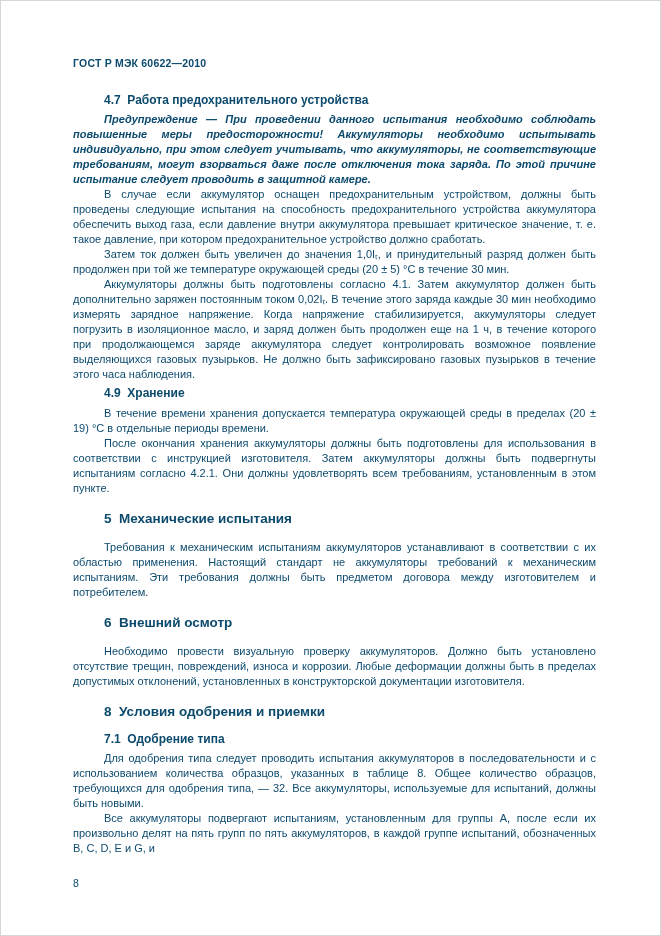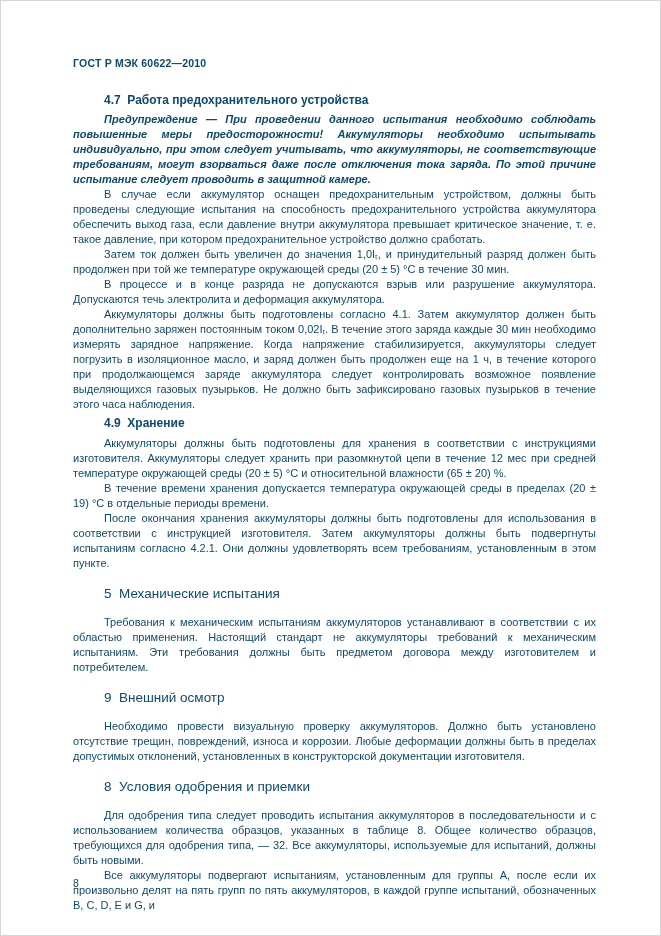--- a/index.html
+++ b/index.html
@@ -49,21 +49,21 @@
     font-size: 12px;
     line-height: 13.4px;
     font-weight: bold;
     text-indent: 31px;
     white-space: pre-wrap;
   }
   .h1 {
     margin: 15px 0 13px 0;
     font-size: 13.5px;
     line-height: 16px;
-    font-weight: normal;
+    font-weight: bold;
     text-indent: 31px;
     white-space: pre-wrap;
   }
   .page-number {
     position: absolute;
     left: 72px;
     bottom: 46px;
     font-size: 10.5px;
   }
 </style>
@@ -73,36 +73,35 @@
 <div class="page">
 
   <div class="doc-header">ГОСТ Р МЭК 60622—2010</div>
 
   <div class="content">
 
     <div class="h2">4.7  Работа предохранительного устройства</div>
     <p class="p warning">Предупреждение — При проведении данного испытания необходимо соблюдать повышенные меры предосторожности! Аккумуляторы необходимо испытывать индивидуально, при этом следует учитывать, что аккумуляторы, не соответствующие требованиям, могут взорваться даже после отключения тока заряда. По этой причине испытание следует проводить в защитной камере.</p>
     <p class="p">В случае если аккумулятор оснащен предохранительным устройством, должны быть проведены следующие испытания на способность предохранительного устройства аккумулятора обеспечить выход газа, если давление внутри аккумулятора превышает критическое значение, т. е. такое давление, при котором предохранительное устройство должно сработать.</p>
     <p class="p">Затем ток должен быть увеличен до значения 1,0Iₜ, и принудительный разряд должен быть продолжен при той же температуре окружающей среды (20 ± 5) °С в течение 30 мин.</p>
-    <p class="p">В процессе и в конце разряда не допускаются взрыв или разрушение аккумулятора. Допускаются течь электролита и деформация аккумулятора.</p>
 
     <p class="p">Аккумуляторы должны быть подготовлены согласно 4.1. Затем аккумулятор должен быть дополнительно заряжен постоянным током 0,02Iₜ. В течение этого заряда каждые 30 мин необходимо измерять зарядное напряжение. Когда напряжение стабилизируется, аккумуляторы следует погрузить в изоляционное масло, и заряд должен быть продолжен еще на 1 ч, в течение которого при продолжающемся заряде аккумулятора следует контролировать возможное появление выделяющихся газовых пузырьков. Не должно быть зафиксировано газовых пузырьков в течение этого часа наблюдения.</p>
 
     <div class="h2">4.9  Хранение</div>
-    <p class="p">Аккумуляторы должны быть подготовлены для хранения в соответствии с инструкциями изготовителя. Аккумуляторы следует хранить при разомкнутой цепи в течение 12 мес при средней температуре окружающей среды (20 ± 5) °С и относительной влажности (65 ± 20) %.</p>
     <p class="p">В течение времени хранения допускается температура окружающей среды в пределах (20 ± 19) °С в отдельные периоды времени.</p>
     <p class="p">После окончания хранения аккумуляторы должны быть подготовлены для использования в соответствии с инструкцией изготовителя. Затем аккумуляторы должны быть подвергнуты испытаниям согласно 4.2.1. Они должны удовлетворять всем требованиям, установленным в этом пункте.</p>
 
     <div class="h1">5  Механические испытания</div>
     <p class="p">Требования к механическим испытаниям аккумуляторов устанавливают в соответствии с их областью применения. Настоящий стандарт не аккумуляторы требований к механическим испытаниям. Эти требования должны быть предметом договора между изготовителем и потребителем.</p>
 
-    <div class="h1">9  Внешний осмотр</div>
+    <div class="h1">6  Внешний осмотр</div>
     <p class="p">Необходимо провести визуальную проверку аккумуляторов. Должно быть установлено отсутствие трещин, повреждений, износа и коррозии. Любые деформации должны быть в пределах допустимых отклонений, установленных в конструкторской документации изготовителя.</p>
 
     <div class="h1">8  Условия одобрения и приемки</div>
+    <div class="h2">7.1  Одобрение типа</div>
     <p class="p">Для одобрения типа следует проводить испытания аккумуляторов в последовательности и с использованием количества образцов, указанных в таблице 8. Общее количество образцов, требующихся для одобрения типа, — 32. Все аккумуляторы, используемые для испытаний, должны быть новыми.</p>
     <p class="p">Все аккумуляторы подвергают испытаниям, установленным для группы А, после если их произвольно делят на пять групп по пять аккумуляторов, в каждой группе испытаний, обозначенных B, C, D, E и G, и</p>
 
   </div>
 
   <div class="page-number">8</div>
 
 </div>
 
 </body></html>

